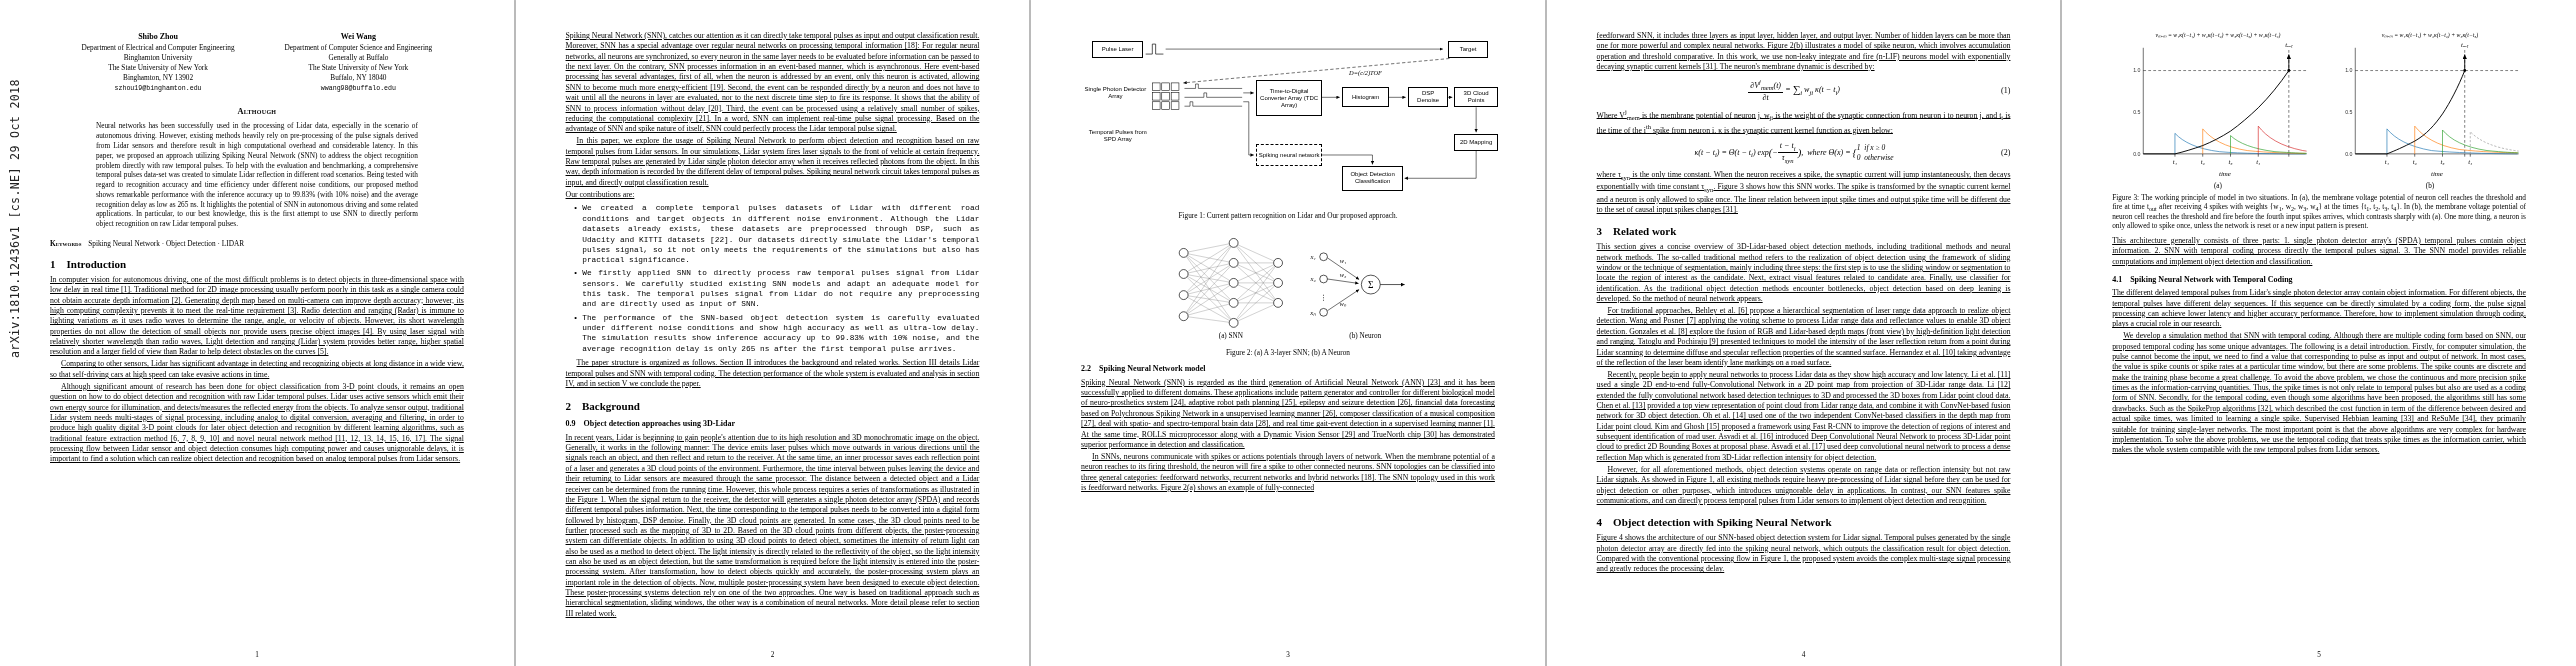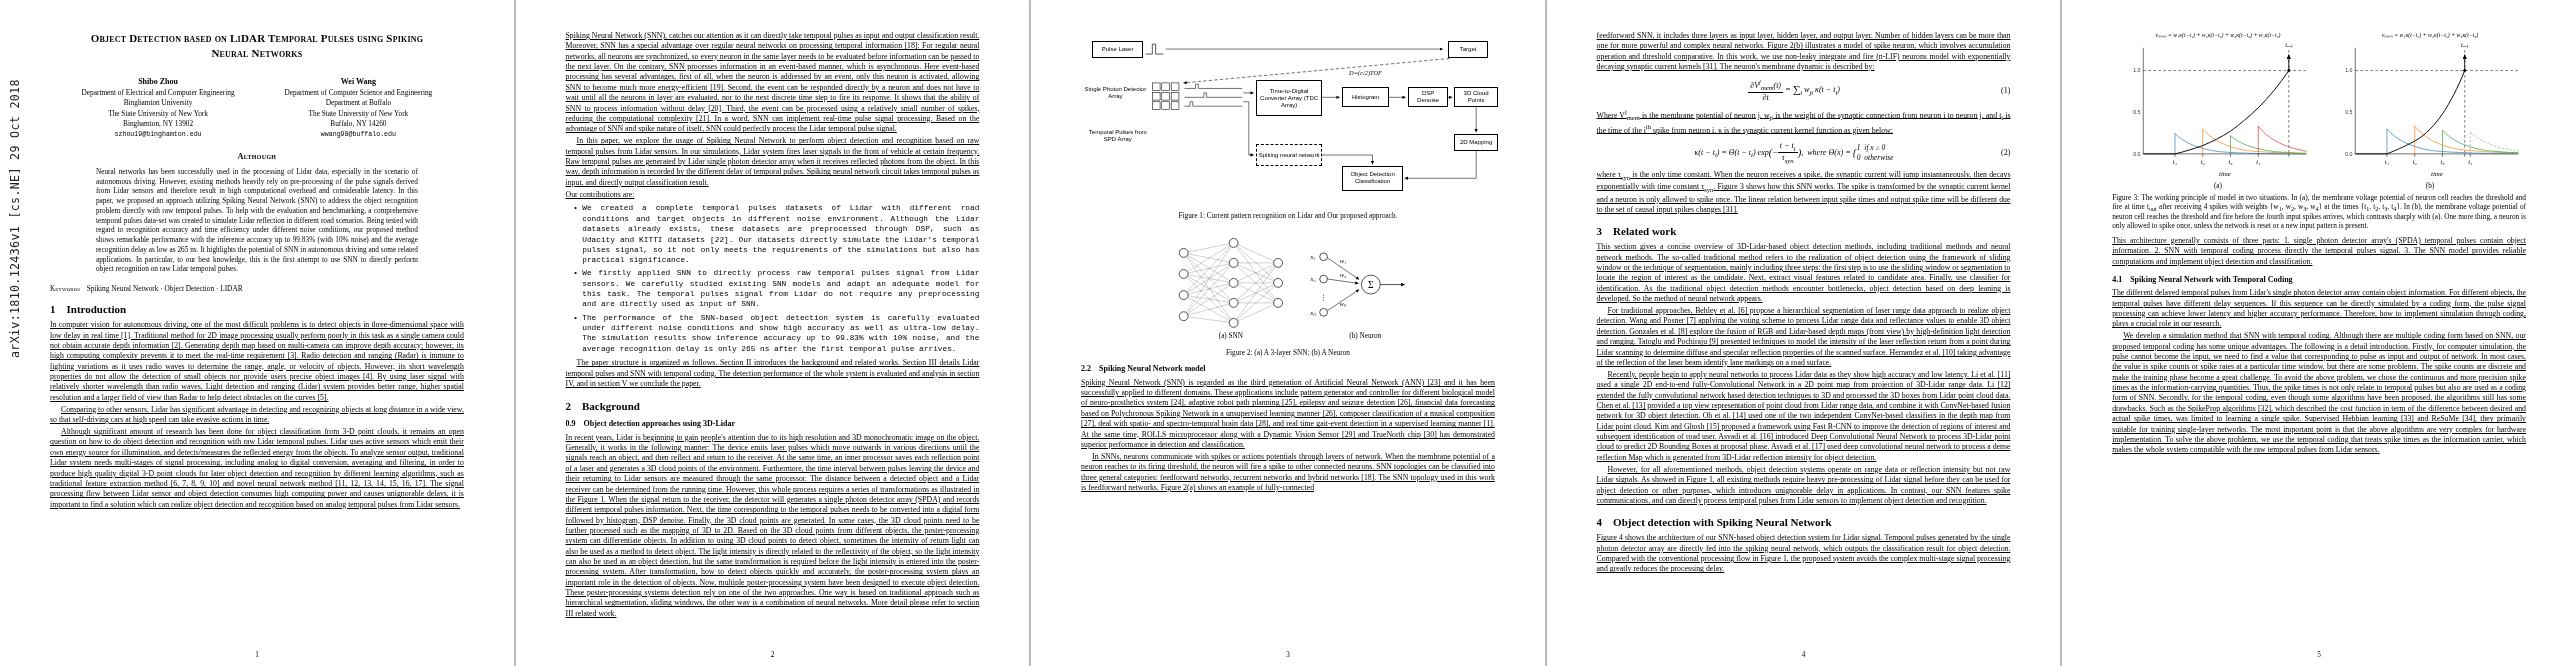--- a/index.html
+++ b/index.html
@@ -13,21 +13,21 @@
   h1.title{font-size:11px; font-weight:bold; font-variant:small-caps; text-align:center;
            margin:0 auto 14.5px; letter-spacing:0.2px; line-height:1.4; width:333px;}
   .authors{display:flex; justify-content:center; gap:50px; margin-bottom:13.3px;}
   .author{text-align:center; font-size:7.3px; line-height:1.38;}
   .author .a-name{font-weight:bold; font-size:8px; margin-bottom:1.1px;}
   .author .a-email{font-family:"Liberation Mono", monospace; font-size:6.6px; margin-top:1.1px;}
   .abs-head{text-align:center; font-weight:bold; font-variant:small-caps; font-size:8.3px;
             letter-spacing:0.3px; margin:5.6px 0 5.6px;}
   .abstract{width:322px; margin:0 auto 10px; font-size:7.3px; line-height:1.34; text-align:justify;}
   .keywords{font-size:7.3px; margin:4.4px 0 0;}
-  .kw-label{font-weight:normal; font-variant:small-caps; margin-right:6.7px;}
+  .kw-label{font-weight:bold; font-variant:small-caps; margin-right:6.7px;}
   h2.sec{font-size:11px; font-weight:bold; margin:10px 0 5px;}
   h3.subsec{font-size:8px; font-weight:bold; margin:7.8px 0 4.4px;}
   ul.contrib{margin:3.3px 0 4.4px 16.7px; padding:0; list-style:none;}
   ul.contrib li{position:relative; font-size:7.8px; line-height:1.33; text-align:justify; margin-bottom:2.8px;font-family:Liberation Mono, monospace;}
   ul.contrib li::before{content:"•"; position:absolute; left:-9px; top:0;}
   .pageno{position:absolute; bottom:7.8px; left:0; right:0; text-align:center; font-size:7.2px;}
   .arxiv{position:absolute; left:7.8px; top:358px; transform:rotate(-90deg); transform-origin:0 0;
          font-family:"DejaVu Sans Mono", monospace; font-size:11.7px; color:#222;
          letter-spacing:0.3px; white-space:nowrap;}
   
@@ -75,36 +75,35 @@
   .cases{display:inline-flex; flex-direction:column; text-align:left; vertical-align:middle;
          line-height:1.25; font-size:7.5px;}
 </style>
 </head>
 <body>
 
 <div class="canvas">
 
   <div class="page">
     <div class="arxiv">arXiv:1810.12436v1  [cs.NE]  29 Oct 2018</div>
-    <h1 class="title">Object Detection based on LiDAR Temporal Pulses using Spiking Neural Networks</h1>
     <div class="authors">
       <div class="author">
         <div class="a-name">Shibo Zhou</div>
         <div>Department of Electrical and Computer Engineering</div>
         <div>Binghamton University</div>
         <div>The State University of New York</div>
         <div>Binghamton, NY 13902</div>
         <div class="a-email">szhou19@binghamton.edu</div>
       </div>
       <div class="author">
         <div class="a-name">Wei Wang</div>
         <div>Department of Computer Science and Engineering</div>
-        <div>Department at Buffalo</div>
+        <div>Generally at Buffalo</div>
         <div>The State University of New York</div>
-        <div>Buffalo, NY 14260</div>
+        <div>Buffalo, NY 18040</div>
         <div class="a-email">wwang98@buffalo.edu</div>
       </div>
     </div>
     <div class="abs-head">Although</div>
     <p class="abstract">Neural networks has been successfully used in the processing of Lidar data, especially in the scenario of autonomous driving. However, existing methods heavily rely on pre-processing of the pulse signals derived from Lidar sensors and therefore result in high computational overhead and considerable latency. In this paper, we proposed an approach utilizing Spiking Neural Network (SNN) to address the object recognition problem directly with raw temporal pulses. To help with the evaluation and benchmarking, a comprehensive temporal pulses data-set was created to simulate Lidar reflection in different road scenarios. Being tested with regard to recognition accuracy and time efficiency under different noise conditions, our proposed method shows remarkable performance with the inference accuracy up to 99.83% (with 10% noise) and the average recognition delay as low as 265 ns. It highlights the potential of SNN in autonomous driving and some related applications. In particular, to our best knowledge, this is the first attempt to use SNN to directly perform object recognition on raw Lidar temporal pulses.</p>
     <p class="keywords"><span class="kw-label">Keywords</span><span>Spiking Neural Network · Object Detection · LIDAR</span></p>
     <h2 class="sec">1 Introduction</h2>
     <p class="para noindent">In computer vision for autonomous driving, one of the most difficult problems is to detect objects in three-dimensional space with low delay in real time [1]. Traditional method for 2D image processing usually perform poorly in this task as a single camera could not obtain accurate depth information [2]. Generating depth map based on multi-camera can improve depth accuracy; however, its high computing complexity prevents it to meet the real-time requirement [3]. Radio detection and ranging (Radar) is immune to lighting variations as it uses radio waves to determine the range, angle, or velocity of objects. However, its short wavelength properties do not allow the detection of small objects nor provide users precise object images [4]. By using laser signal with relatively shorter wavelength than radio waves, Light detection and ranging (Lidar) system provides better range, higher spatial resolution and a larger field of view than Radar to help detect obstacles on the curves [5].</p>
     <p class="para">Comparing to other sensors, Lidar has significant advantage in detecting and recognizing objects at long distance in a wide view, so that self-driving cars at high speed can take evasive actions in time.</p>
     <p class="para">Although significant amount of research has been done for object classification from 3-D point clouds, it remains an open question on how to do object detection and recognition with raw Lidar temporal pulses. Lidar uses active sensors which emit their own energy source for illumination, and detects/measures the reflected energy from the objects. To analyze sensor output, traditional Lidar system needs multi-stages of signal processing, including analog to digital conversion, averaging and filtering, in order to produce high quality digital 3-D point clouds for later object detection and recognition by different learning algorithms, such as traditional feature extraction method [6, 7, 8, 9, 10] and novel neural network method [11, 12, 13, 14, 15, 16, 17]. The signal processing flow between Lidar sensor and object detection consumes high computing power and causes unignorable delays, it is important to find a solution which can realize object detection and recognition based on analog temporal pulses from Lidar sensors.</p>

